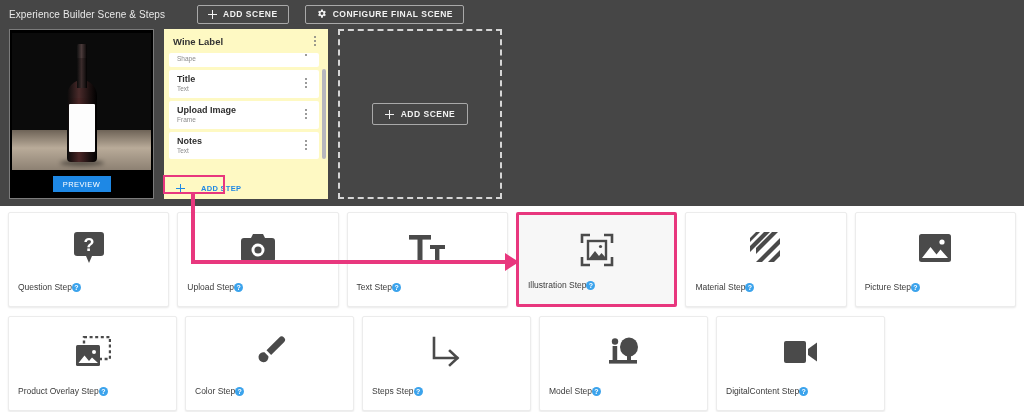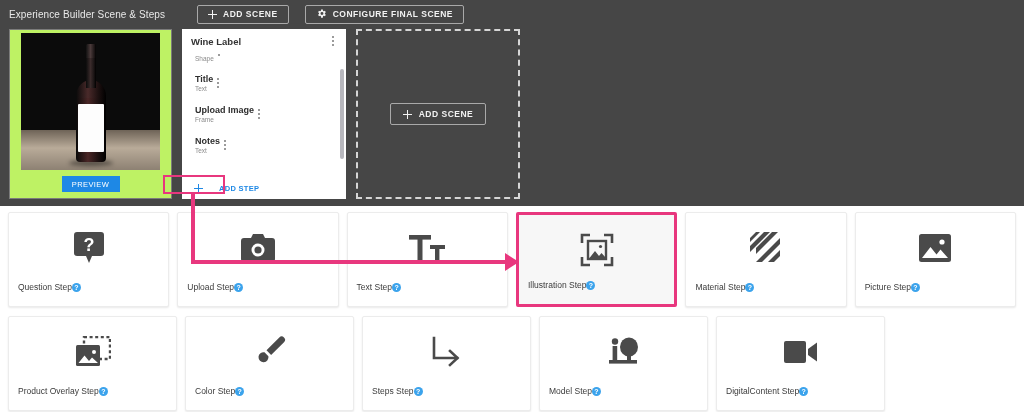--- a/index.html
+++ b/index.html
@@ -48,22 +48,22 @@
   .plus-glyph::after { top: 0; left: 3.8px; height: 9px; width: 1.4px; }
 
   
   .scene-row {
     position: absolute; left: 9px; top: 29px;
     display: flex; align-items: flex-start; gap: 10px;
   }
 
   
   .preview-card {
-    width: 163px; height: 170px;
-    background: #bef264;
+    width: 145px; height: 170px;
+    background: #000000;
     border: 1px solid #7b7b7b;
     position: relative;
     display: flex; flex-direction: column;
     align-items: center;
     padding-top: 3px;
   }
   .bottle-stage {
     width: 139px; height: 137px;
     position: relative; overflow: hidden;
     background: #0b0b0b;
@@ -116,42 +116,42 @@
     width: 58px; height: 16px;
     background: #1e88e5; color: #fff;
     font-size: 7.5px; letter-spacing: .4px;
     display: flex; align-items: center; justify-content: center;
     cursor: pointer; border: none;
   }
 
   
   .scene-card {
     width: 164px; height: 170px;
-    background: #ffffff;
+    background: #fef9c3;
     position: relative;
     display: flex; flex-direction: column;
   }
   .scene-card-head {
     height: 24px; display: flex; align-items: center;
     justify-content: space-between;
     padding: 0 8px 0 9px;
   }
   .scene-card-title { font-size: 9.5px; font-weight: bold; color: #333; }
   .kebab { width: 10px; height: 14px; display:flex; flex-direction:column;
            align-items:center; justify-content:center; gap:2px; cursor:pointer; }
   .kebab i { width: 2px; height: 2px; background: #7a7a7a; border-radius: 50%; display:block; }
   .steps-scroll {
     flex: 1 1 auto; position: relative;
     padding: 0 9px 0 5px;
     overflow: hidden;
   }
   .step-item {
     background: #fff; border-radius: 2px;
     margin-bottom: 3px; padding: 4px 8px 5px 8px;
-    display: flex; align-items: center; 
+    display: flex; align-items: center; justify-content: space-between;
     cursor: pointer;
   }
   .step-item.clipped { padding-top: 0; height: 14px; align-items: flex-end; }
   .step-item .labels { line-height: 1.15; }
   .step-name { font-size: 9px; font-weight: bold; color: #2e2e2e; }
   .step-type { font-size: 6.5px; color: #8a8a8a; margin-top: 1px; }
   .scroll-track {
     position: absolute; right: 2px; top: 16px;
     width: 4px; height: 90px; background: #b7b7bd; border-radius: 2px;
   }

